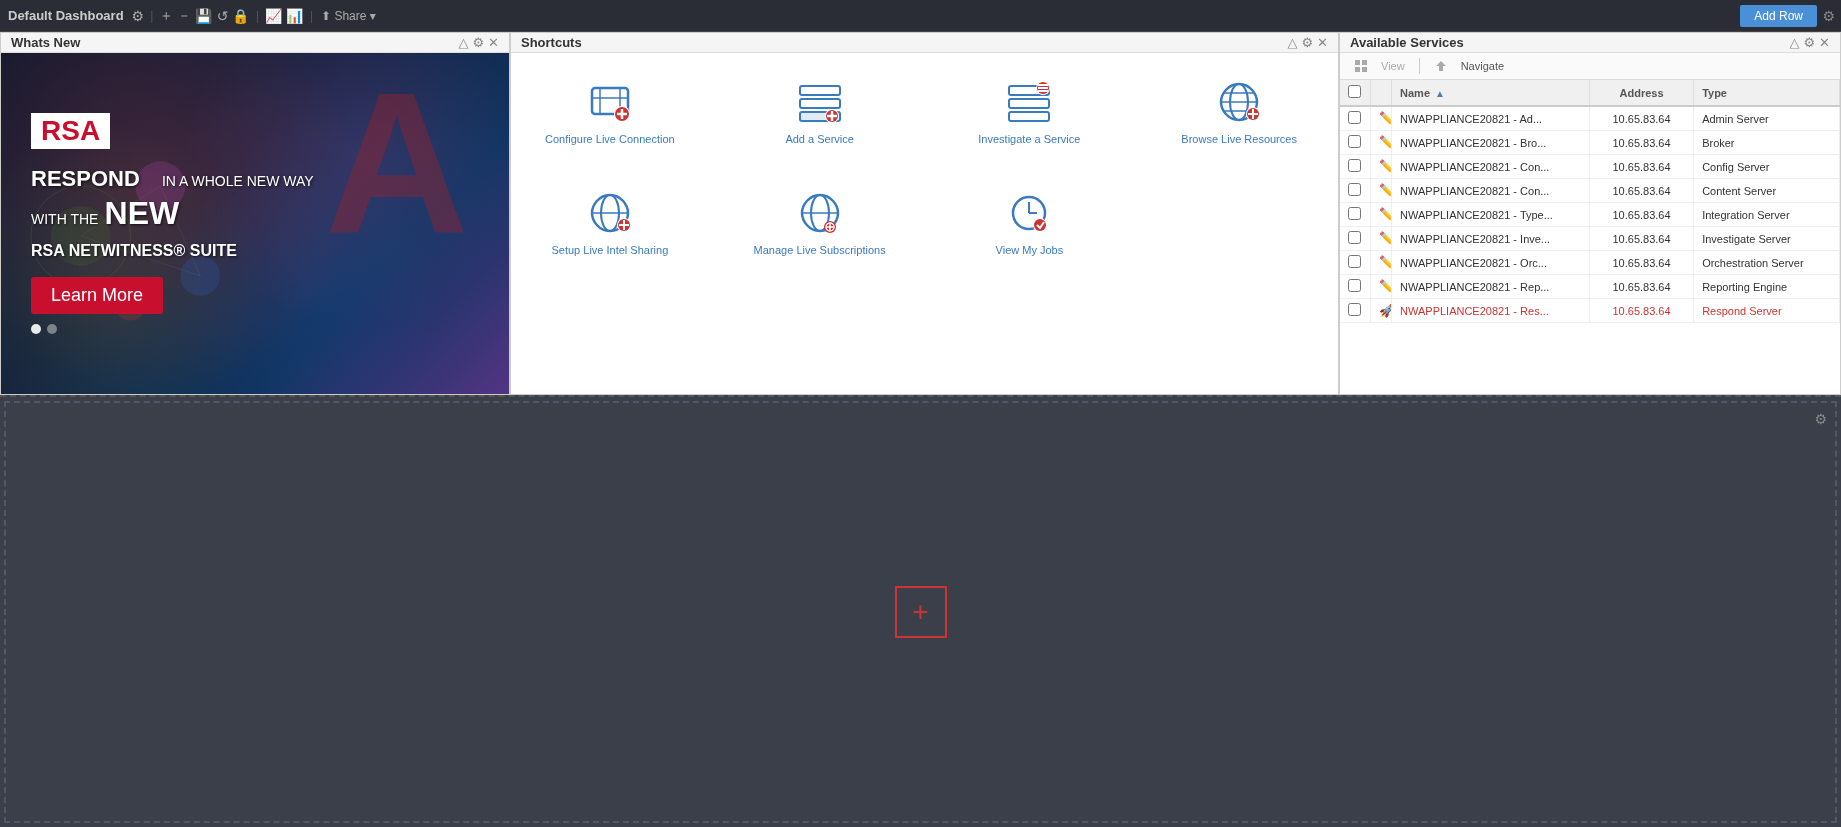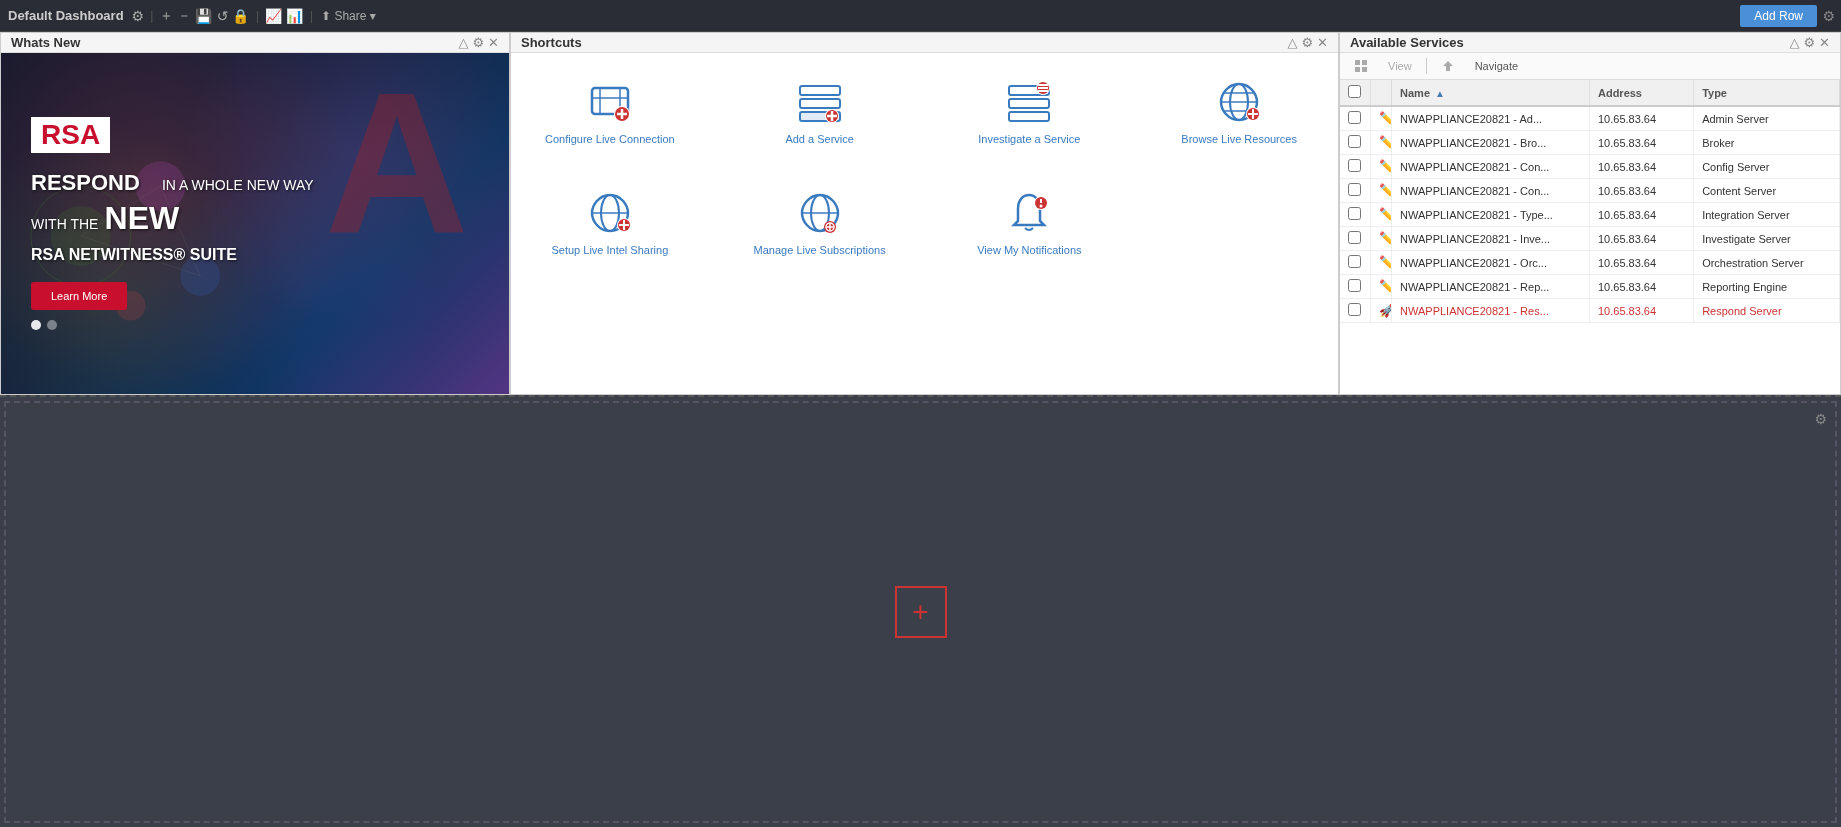--- a/index.html
+++ b/index.html
@@ -178,21 +178,21 @@
     .rsa-headline .big {
       font-size: 32px;
       font-weight: 900;
     }
     .rsa-learn-btn {
       background: #c8102e;
       color: #fff;
       border: none;
       padding: 8px 20px;
       margin-top: 14px;
-      font-size: 11px;
+      font-size: 18px;
       cursor: pointer;
       border-radius: 3px;
       display: inline-block;
     }
     .rsa-dots {
       margin-top: 10px;
       display: flex;
       gap: 6px;
       align-items: center;
     }
@@ -253,21 +253,21 @@
       padding: 4px 8px;
       border-bottom: 1px solid #ddd;
       display: flex;
       align-items: center;
       gap: 8px;
       background: #fafafa;
     }
     .services-toolbar-btn {
       display: flex;
       align-items: center;
-      gap: 20px;
+      gap: 13px;
       font-size: 11px;
       color: #555;
       cursor: pointer;
       padding: 2px 6px;
     }
     .services-toolbar-btn.disabled { color: #aaa; cursor: default; }
     .services-toolbar-sep {
       width: 1px;
       height: 16px;
       background: #ccc;
@@ -292,21 +292,21 @@
       border-right: 1px solid #eee;
       padding: 4px 8px;
       white-space: nowrap;
       overflow: hidden;
       text-overflow: ellipsis;
       max-width: 0;
     }
     .services-table .col-check { width: 24px; }
     .services-table .col-edit { width: 20px; }
     .services-table .col-name { width: 190px; }
-    .services-table .col-addr { width: 100px; }
+    .services-table .col-addr { width: 100px; text-align: center; }
     .services-table .col-type { width: 140px; }
     .table-scroll {
       overflow-y: auto;
       max-height: calc(365px - 30px - 30px);
     }
     .edit-icon { color: #5a9a3a; font-size: 13px; }
     .rocket-icon { color: #cc3333; font-size: 13px; }
     .sort-arrow { color: #4a7db5; margin-left: 2px; font-size: 10px; }
 
     
@@ -493,33 +493,32 @@
             <ellipse cx="24" cy="24" rx="9" ry="18" fill="none" stroke="#3a7abf" stroke-width="2"></ellipse>
             <line x1="6" y1="24" x2="42" y2="24" stroke="#3a7abf" stroke-width="1.5"></line>
             <circle cx="34" cy="38" r="6" fill="#cc3333"></circle>
             <circle cx="34" cy="38" r="4" fill="none" stroke="#fff" stroke-width="1.5"></circle>
             <line x1="34" y1="35" x2="34" y2="41" stroke="#fff" stroke-width="1.5"></line>
             <line x1="31" y1="38" x2="37" y2="38" stroke="#fff" stroke-width="1.5"></line>
           </svg>
           <span class="shortcut-label">Manage Live Subscriptions</span>
         </div>
 
-
         <div class="shortcut-item">
           <svg class="icon-svg" viewBox="0 0 48 48">
-            <path d="M24 6 C18 6 13 11 13 20 L13 32 L9 36 L39 36 L35 32 L35 20 C35 11 30 6 24 6Z" fill="none" stroke="#3a7abf" stroke-width="2.5"></path>
-            <line x1="20" y1="36" x2="28" y2="36" stroke="#3a7abf" stroke-width="2"></line>
-            <path d="M20 39 Q24 43 28 39" fill="none" stroke="#3a7abf" stroke-width="2"></path>
-            <circle cx="36" cy="14" r="7" fill="#fff"></circle>
-            <circle cx="36" cy="14" r="6" fill="#cc3333"></circle>
-            <line x1="36" y1="10" x2="36" y2="14" stroke="#fff" stroke-width="2"></line>
-            <circle cx="36" cy="17" r="1.5" fill="#fff"></circle>
-          </svg>
-          <span class="shortcut-label">View My Notifications</span>
-        </div>
+            <circle cx="24" cy="24" r="16" fill="none" stroke="#3a7abf" stroke-width="2.5"></circle>
+            <line x1="24" y1="24" x2="24" y2="13" stroke="#3a7abf" stroke-width="2"></line>
+            <line x1="24" y1="24" x2="32" y2="24" stroke="#3a7abf" stroke-width="2"></line>
+            <circle cx="35" cy="36" r="7" fill="#fff"></circle>
+            <circle cx="35" cy="36" r="6" fill="#cc3333"></circle>
+            <path d="M32 36 L35 39 L39 33" stroke="#fff" stroke-width="2" fill="none"></path>
+          </svg>
+          <span class="shortcut-label">View My Jobs</span>
+        </div>
+
 
         <div class="shortcut-item"></div>
 
       </div>
     </div>
 
     <div class="panel services-panel">
       <div class="panel-header">
         <span class="panel-title">Available Services</span>
         <div class="panel-controls">

